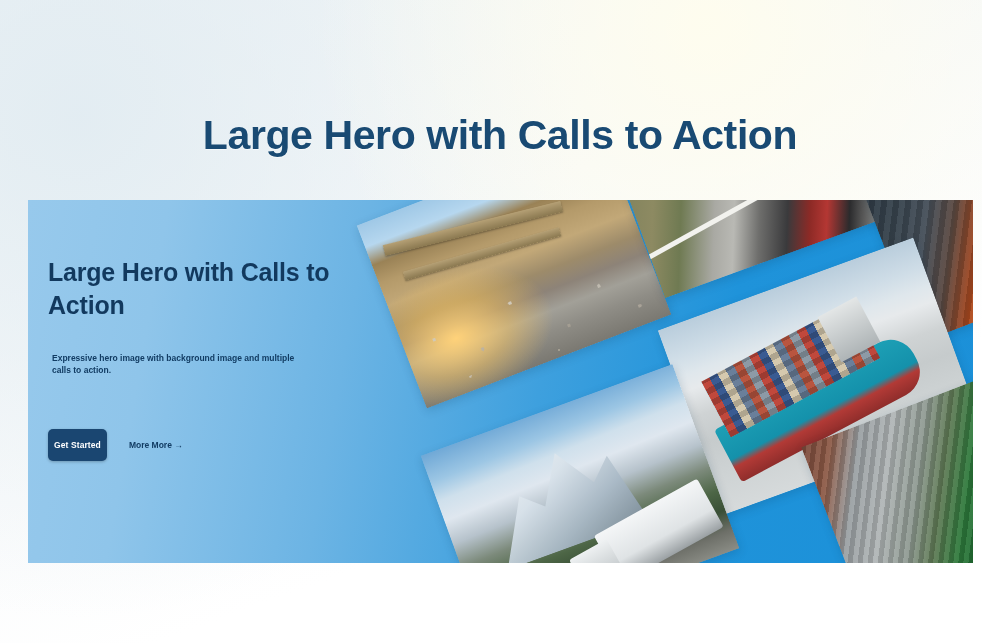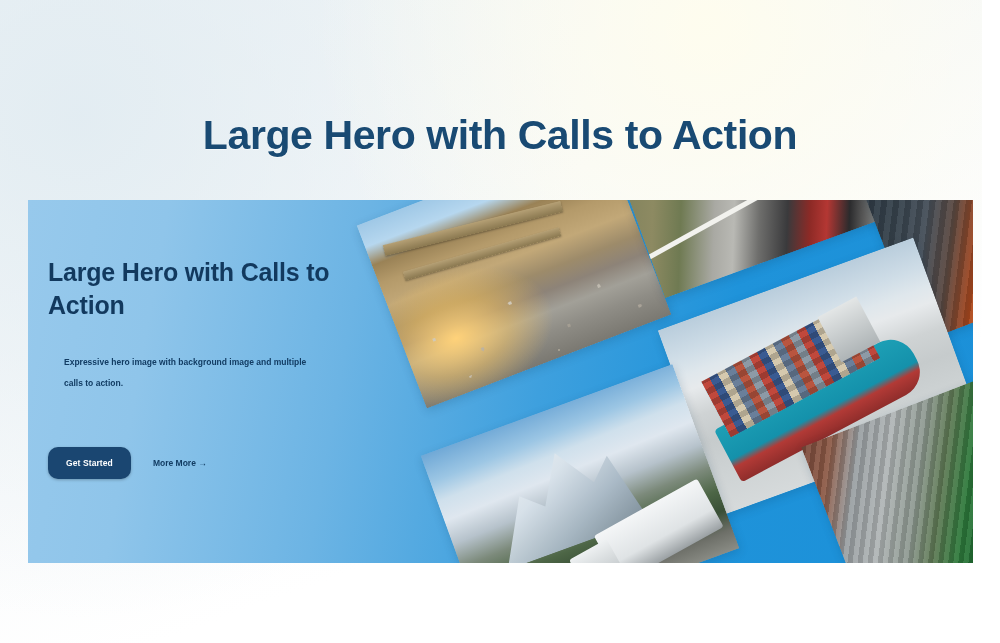--- a/index.html
+++ b/index.html
@@ -282,42 +282,42 @@
   }
   #hero-title {
     font-size: 25px;
     line-height: 33px;
     font-weight: bold;
     color: #12395e;
     letter-spacing: -0.2px;
     margin: 0;
   }
   #hero-subtitle {
-    margin: 30px 0 0 16px;
+    margin: 30px 0 0 4px;
     font-size: 8.5px;
-    line-height: 21px;
+    line-height: 12px;
     color: #123c63;
     max-width: 250px;
     font-weight: bold;
   }
   #hero-ctas {
     margin-top: 53px;
     display: flex;
     align-items: center;
     gap: 22px;
   }
   #cta-primary {
     display: inline-block;
     background: #1a4671;
     color: #ffffff;
     font-size: 8.5px;
     font-weight: bold;
-    padding: 11px 18px;
+    padding: 11px 6px;
     border: 0;
-    border-radius: 10px;
+    border-radius: 5px;
     cursor: pointer;
     box-shadow: 0 1px 3px rgba(0,0,0,0.25);
     letter-spacing: 0.1px;
     font-family: "Liberation Sans", sans-serif;
   }
   #cta-secondary {
     color: #123c63;
     font-size: 8.5px;
     font-weight: bold;
     text-decoration: none;

